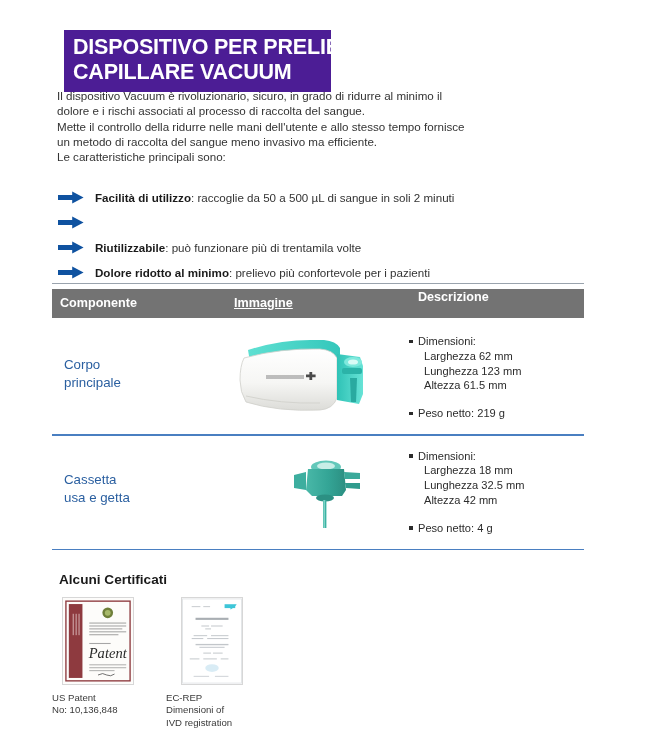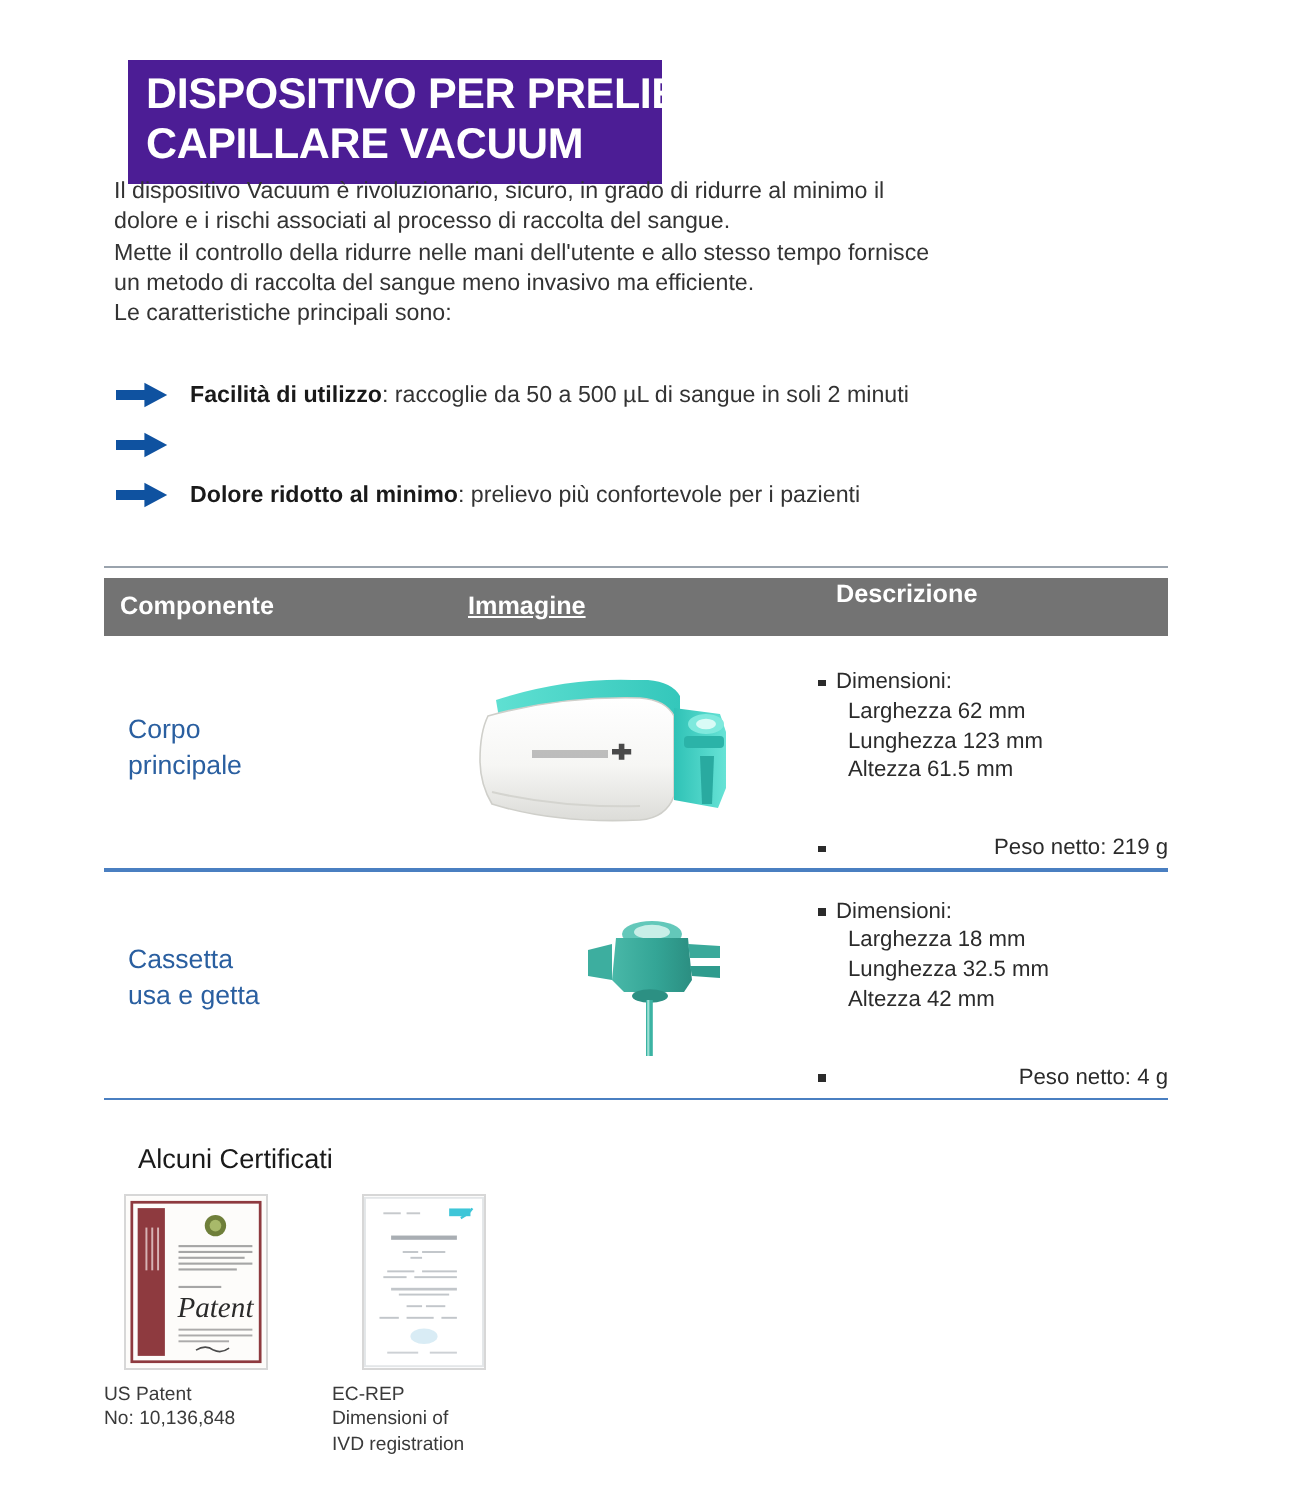--- a/index.html
+++ b/index.html
@@ -138,40 +138,40 @@
     content: "";
     position: absolute;
     left: 0; top: 5.5px;
     width: 3.5px; height: 3.5px;
     background: #2b2b2b;
   }
   .desc-item .sub {
     display: block;
     padding-left: 6px;
   }
-  .desc-item.second { margin-top: 24px; text-align: right; }
+  .desc-item.second { margin-top: 13px; }
 
   
   .img-cell {
     position: absolute;
   }
   .trow.r1 .img-cell { left: 168px; top: 8px; width: 200px; height: 100px; }
   .trow.r2 .img-cell { left: 180px; top: 6px; width: 180px; height: 100px; }
 
   
   .certs {
     position: absolute;
     left: 52px; top: 572px;
     width: 300px;
   }
   .certs-title {
     font-size: 13.6px;
-    font-weight: normal;
+    font-weight: bold;
     color: #1a1a1a;
-    margin-left: 17px;
+    margin-left: 7px;
   }
   .cert-items {
     display: flex;
     margin-top: 10px;
   }
   .cert-item {
     width: 92px;
     margin-right: 14px;
     text-align: left;
   }
@@ -216,20 +216,26 @@
     </svg>
     <span class="feature-text"><b>Facilità di utilizzo</b><span>: raccoglie da 50 a 500 µL di sangue in soli 2 minuti</span></span>
   </div>
 
   <div class="feature-row">
     <svg class="arrow-icon" viewBox="0 0 26 13">
       <path d="M0 4.0 H14.2 V0.4 L25.6 6.5 L14.2 12.6 V9.0 H0 Z" fill="#0f52a0"></path>
     </svg>
   </div>
 
+  <div class="feature-row">
+    <svg class="arrow-icon" viewBox="0 0 26 13">
+      <path d="M0 4.0 H14.2 V0.4 L25.6 6.5 L14.2 12.6 V9.0 H0 Z" fill="#0f52a0"></path>
+    </svg>
+    <span class="feature-text"><b>Riutilizzabile</b><span>: può funzionare più di trentamila volte</span></span>
+  </div>
 
   <div class="feature-row">
     <svg class="arrow-icon" viewBox="0 0 26 13">
       <path d="M0 4.0 H14.2 V0.4 L25.6 6.5 L14.2 12.6 V9.0 H0 Z" fill="#0f52a0"></path>
     </svg>
     <span class="feature-text"><b>Dolore ridotto al minimo</b><span>: prelievo più confortevole per i pazienti</span></span>
   </div>
 
 </div>
 

